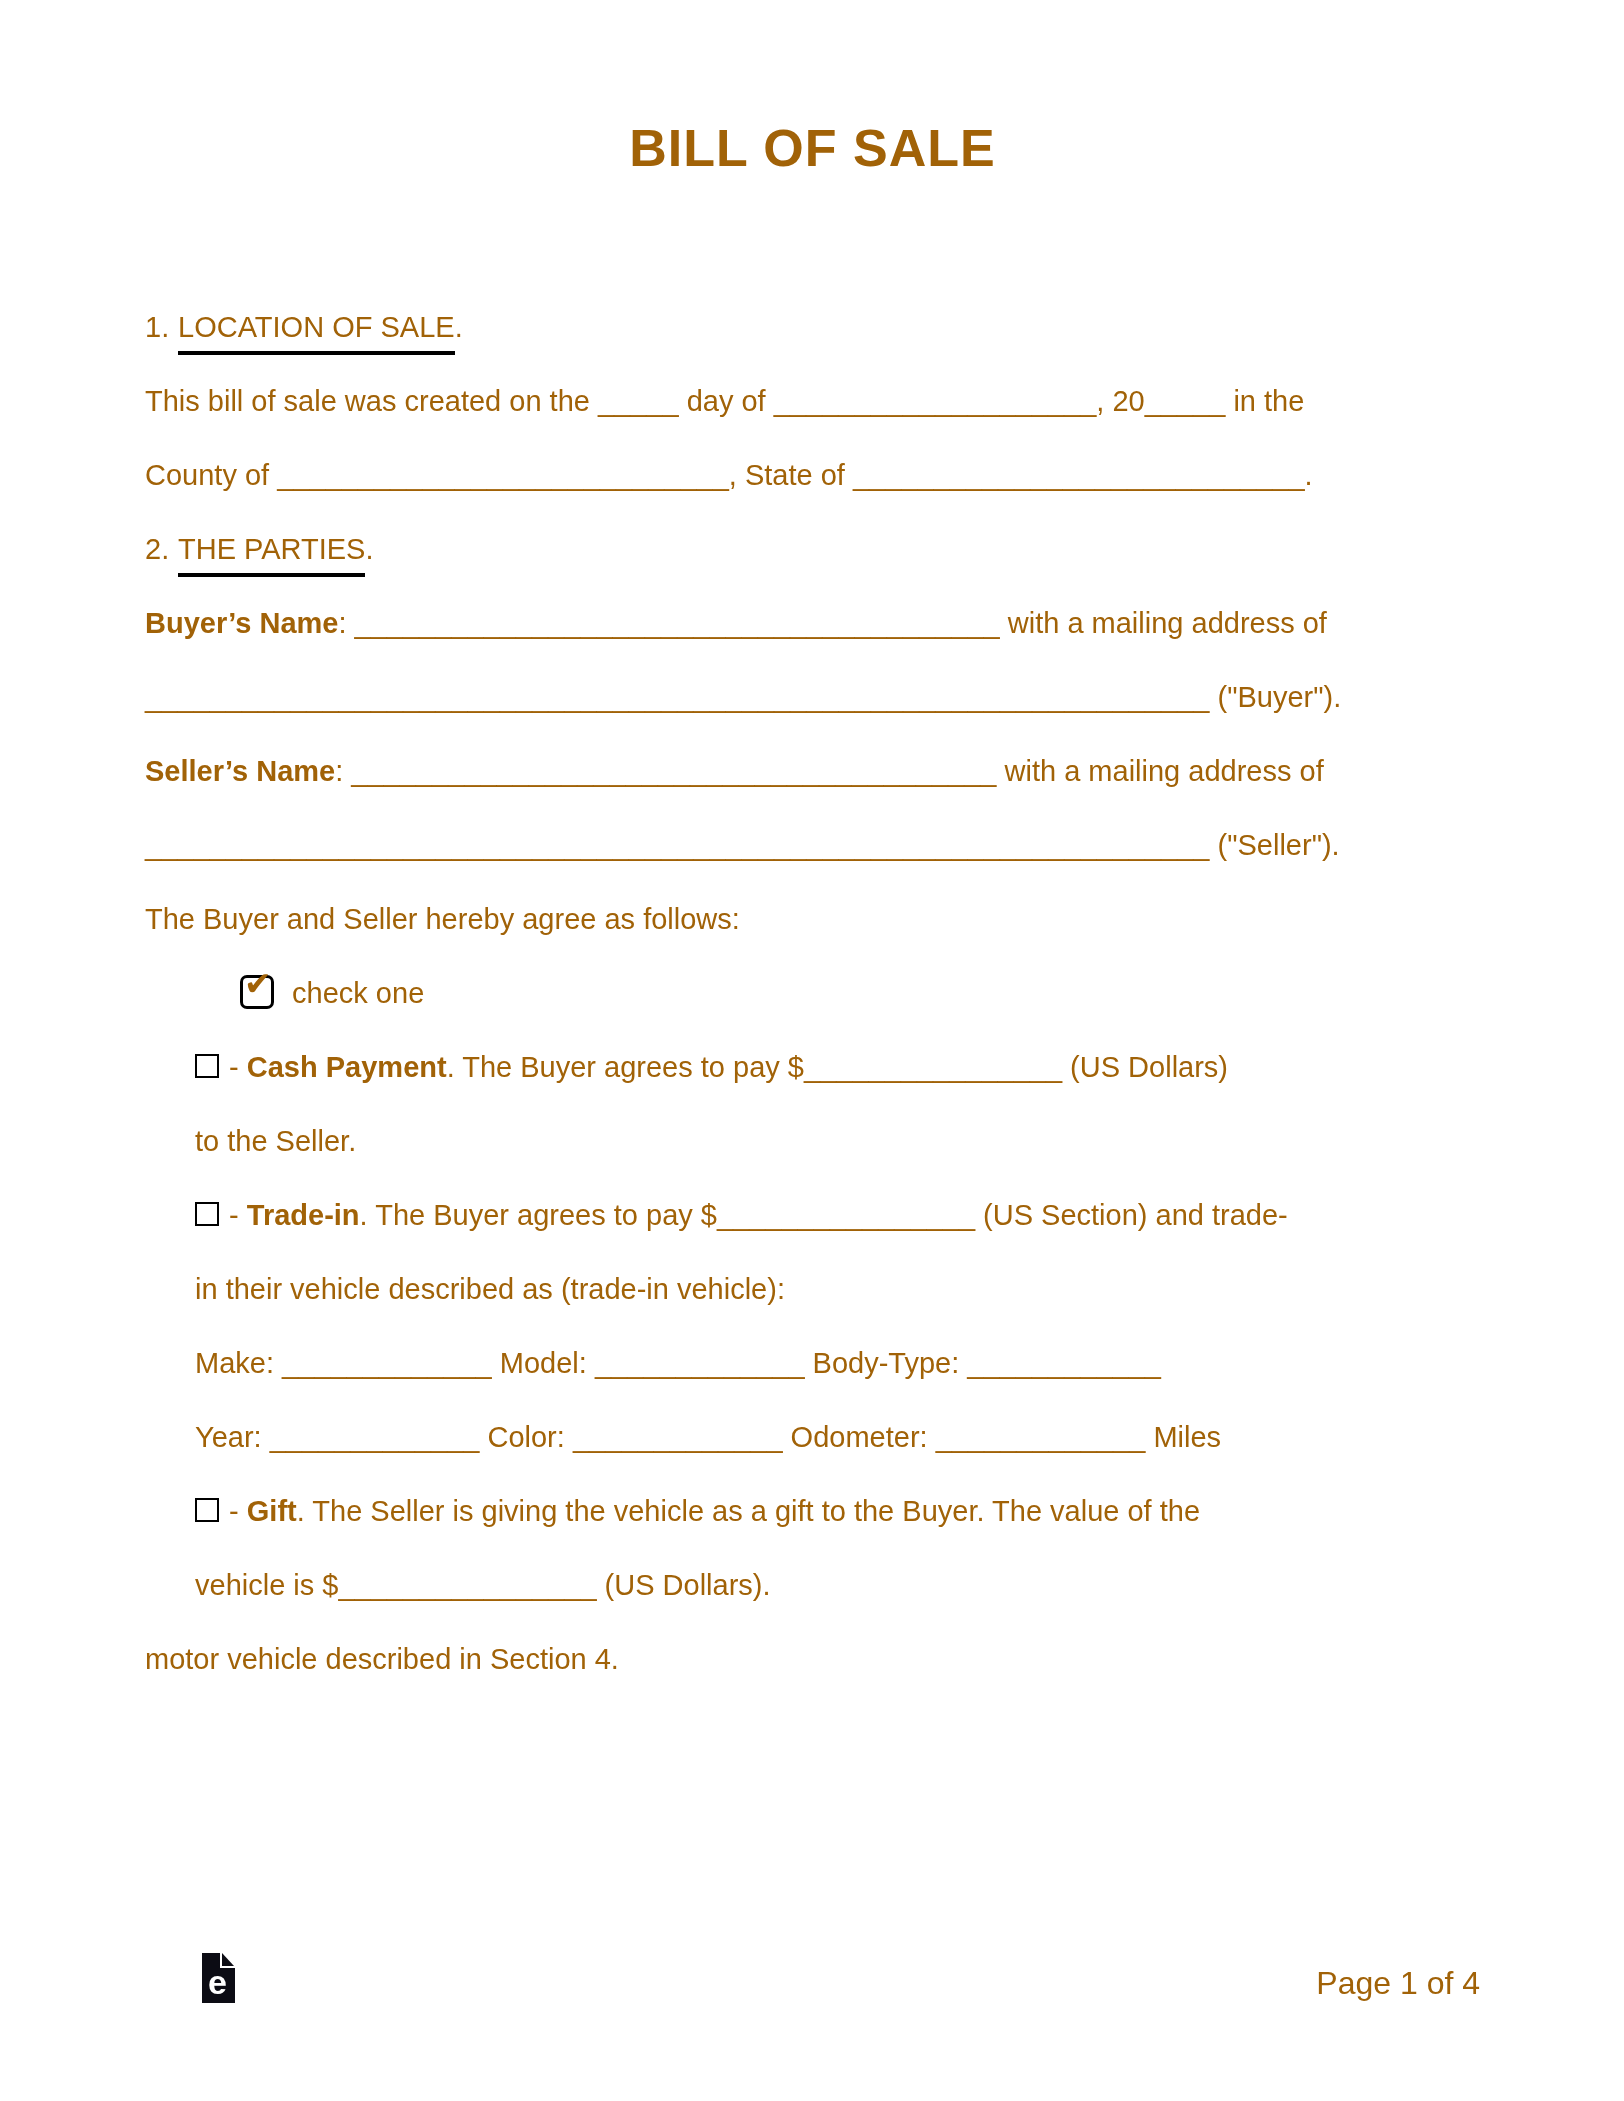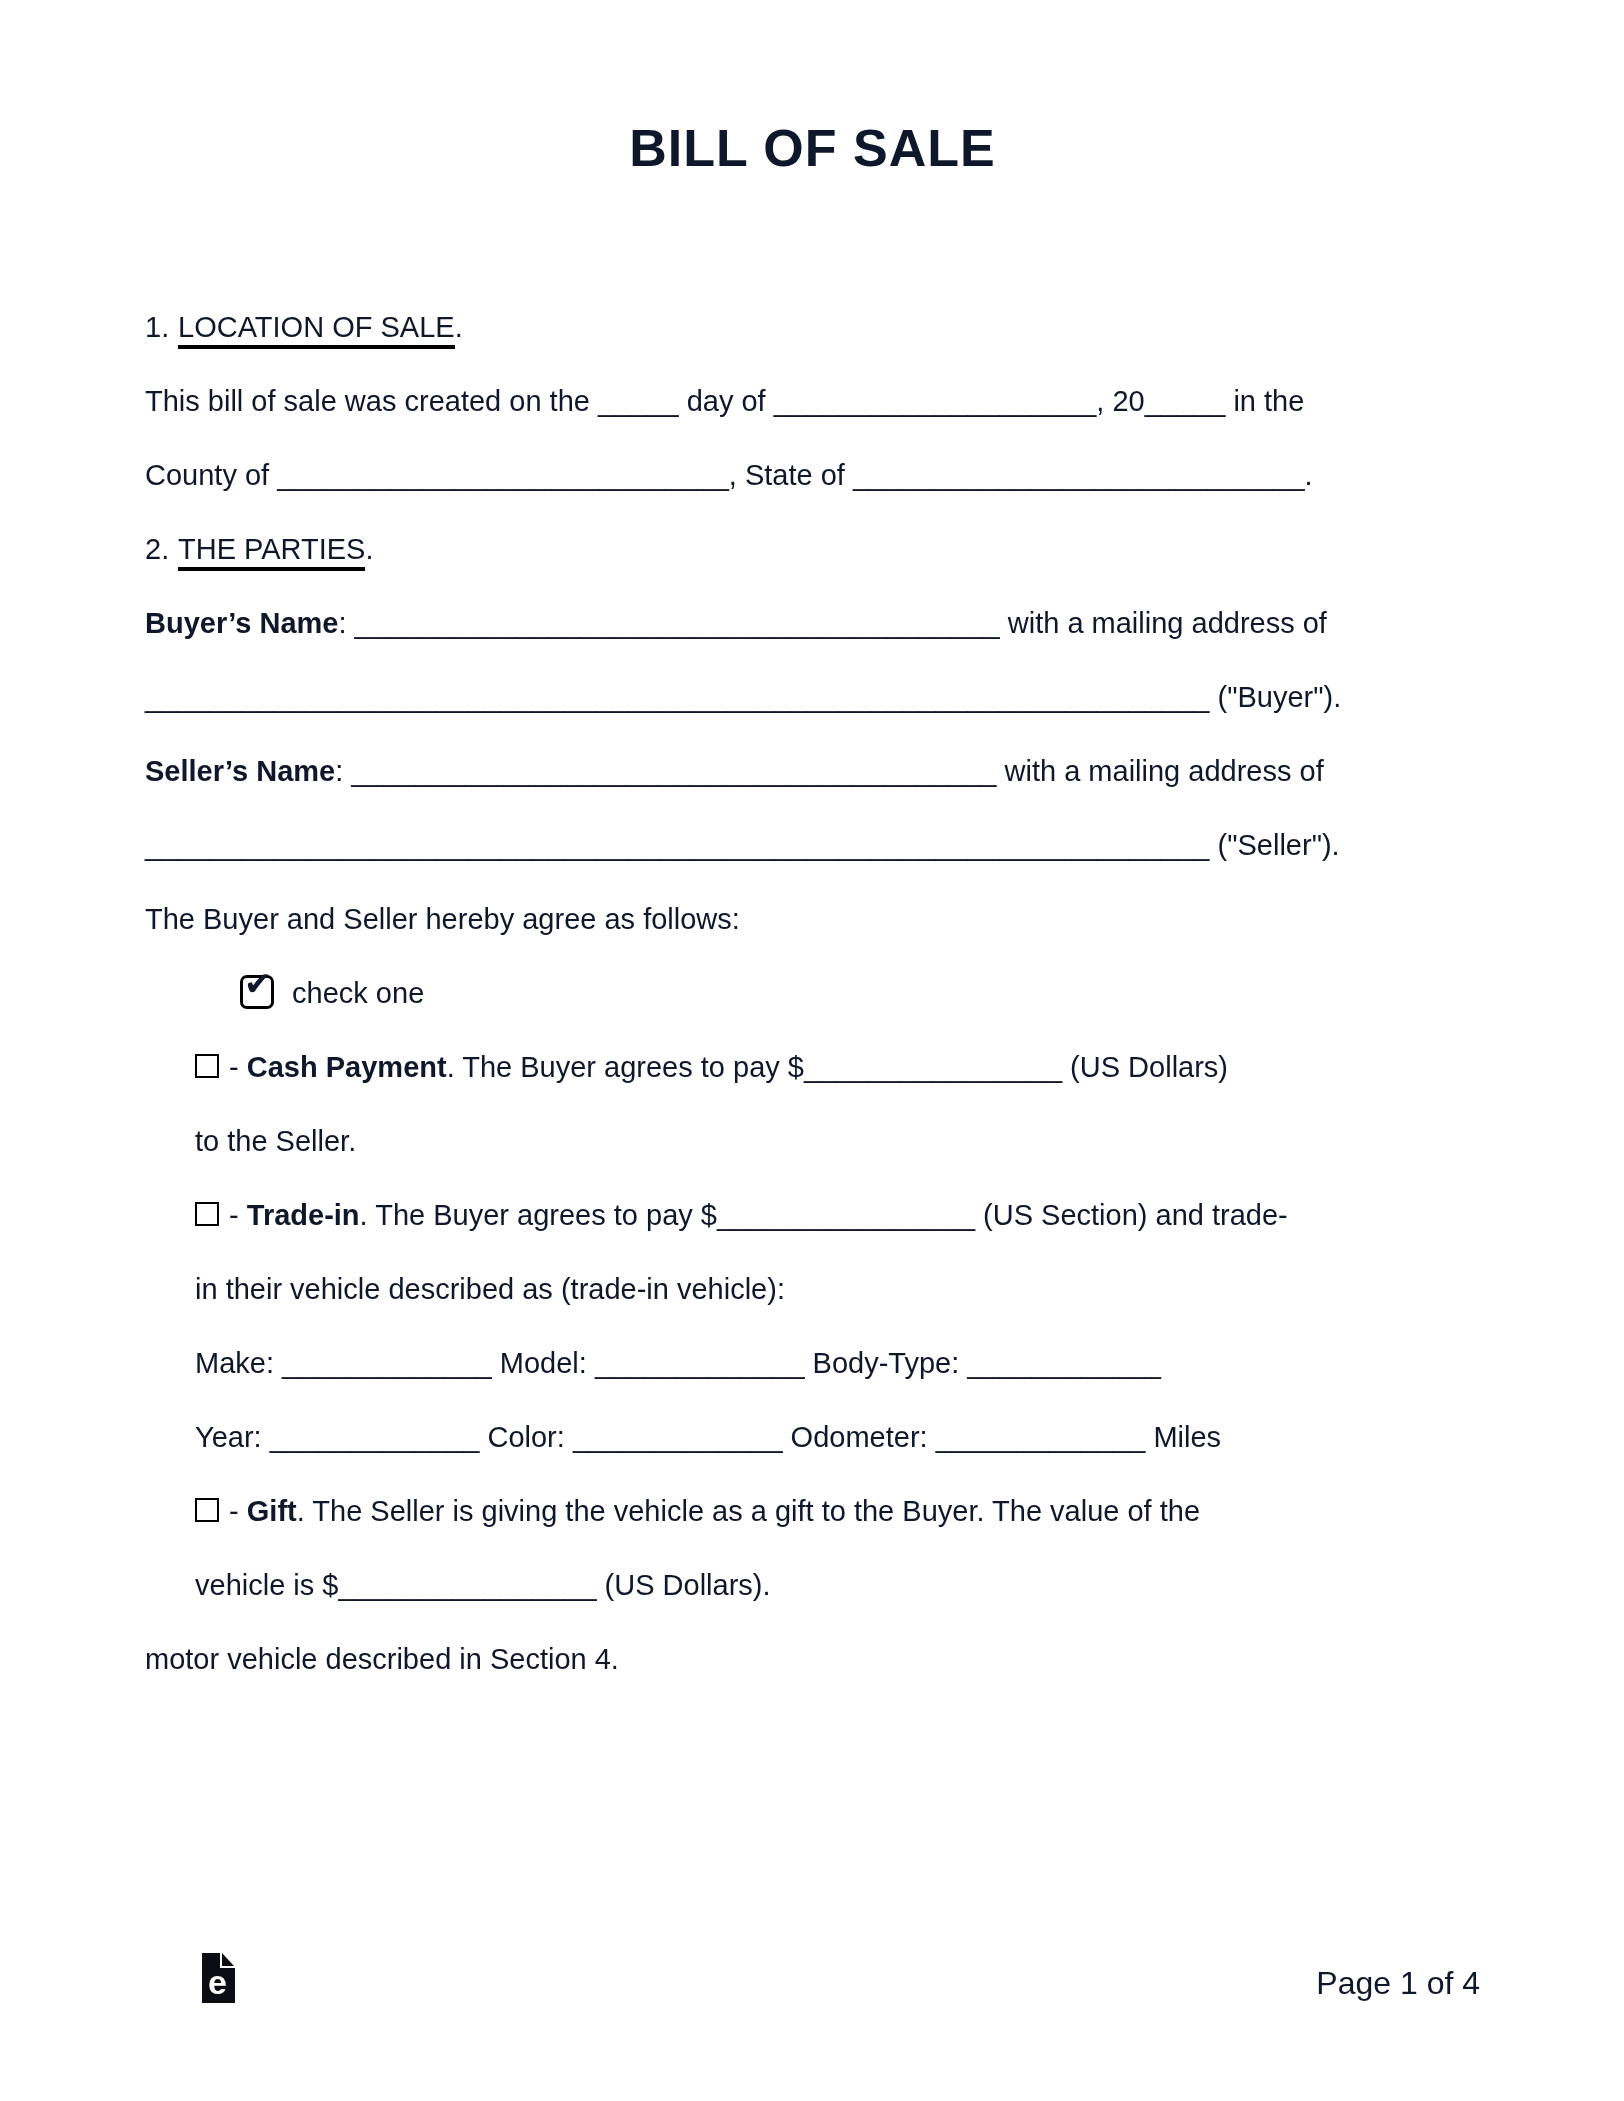--- a/index.html
+++ b/index.html
@@ -1,21 +1,21 @@
 <!DOCTYPE html>
 <html><head>
 <meta charset="utf-8">
 <style>
   html,body { margin:0; padding:0; background:#e8e8e8; }
   .page {
     position:relative;
     width:1624px; height:2101px;
     background:#ffffff;
     font-family:"Liberation Sans", sans-serif;
-    color:#0f172a;
+    color:#a16207;
     overflow:hidden;
     margin:0 auto;
   }
   .content {
     position:absolute;
     left:145px; right:144px; top:0;
   }
   .title {
     padding-top:118px;
     text-align:center;
@@ -29,21 +29,21 @@
     font-size:29px;
     line-height:74px;
     white-space:nowrap;
   }
   .num {
     display:inline-block;
     min-width:33px;
   }
   .heading {
     border-bottom:4px solid #000;
-    padding-bottom:2px;
+    padding-bottom:8px;
   }
   .bold { font-weight:bold; }
   .indent1 { padding-left:50px; }
   .indent2 { padding-left:95px; }
   .cb-empty {
     display:inline-block;
     width:20px; height:20px;
     border:2px solid #000;
     vertical-align:-1px;
     margin-right:2px;

